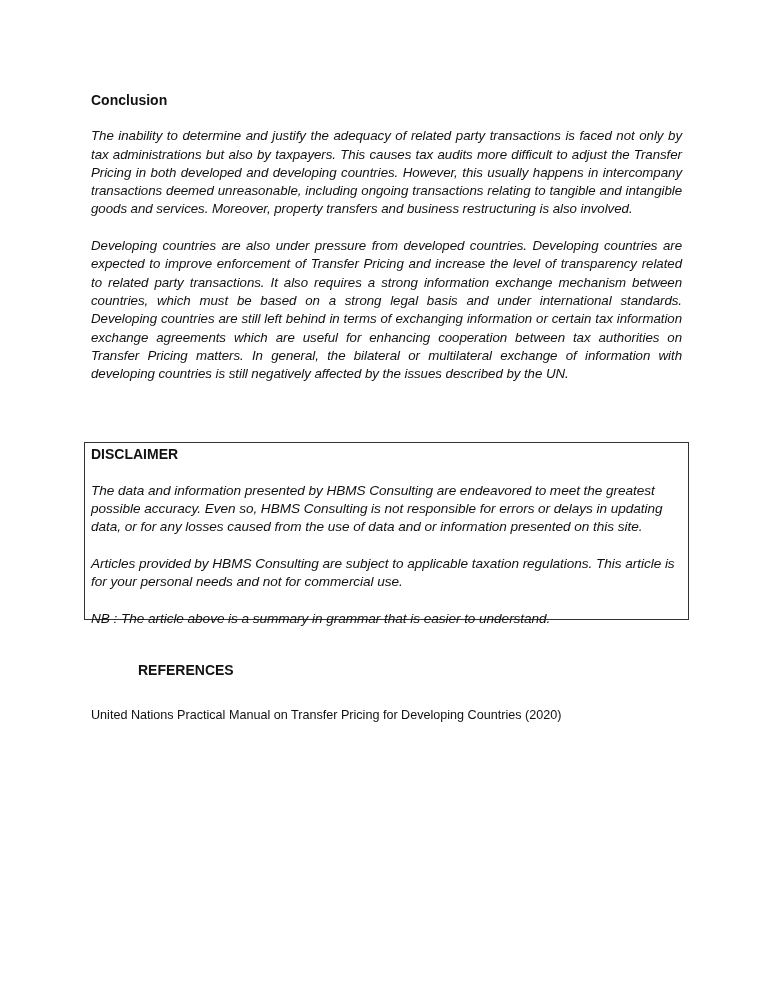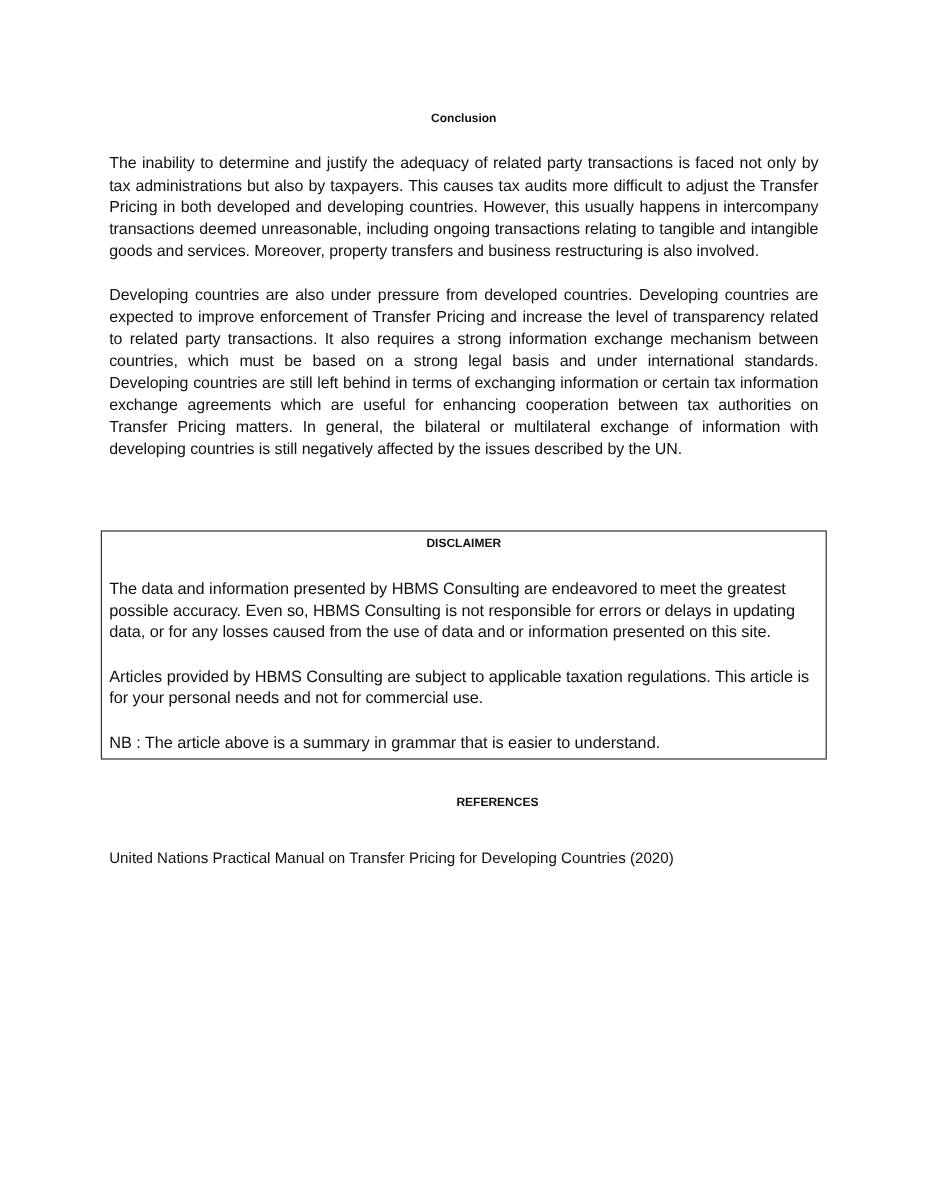--- a/index.html
+++ b/index.html
@@ -1,24 +1,24 @@
 <!DOCTYPE html>
 <html><head>
 <meta charset="utf-8">
 <style>
   html, body { margin: 0; padding: 0; background: #ffffff; }
   body { width: 773px; height: 1000px; position: relative; overflow: hidden;
          font-family: "Liberation Sans", "DejaVu Sans", sans-serif; color: #111; }
   .page { position: absolute; left: 91px; top: 91px; width: 591px; }
-  .heading { font-weight: bold; font-size: 10px; line-height: 18.3px; margin: 0; text-align: center; }
-  .para { font-size: 13.3px; line-height: 18.3px; text-align: justify; margin: 0; letter-spacing: -0.05px; }
+  .heading { font-weight: bold; font-size: 14px; line-height: 18.3px; margin: 0; }
+  .para { font-size: 13.3px; line-height: 18.3px; text-align: justify; margin: 0; letter-spacing: -0.05px; font-style: italic; }
   #conclusion-title { margin-bottom: 18px; }
   #para1 { margin-bottom: 18.3px; }
   .disclaimer { position: absolute; left: 84px; top: 442px; width: 591px; height: 174px;
-                border: 1px solid #333; padding: 2px 6px 13px 6px; }
+                border: 1px solid #333; padding: 2px 6px 0 6px; }
   .disclaimer .para { text-align: left; font-size: 13.6px; line-height: 18.3px; }
   .disclaimer .heading { margin-bottom: 18.3px; }
   .disclaimer .gap { margin-bottom: 18.3px; }
   .refs { position: absolute; left: 91px; top: 661px; width: 600px; }
   .refs .heading { margin-bottom: 28px; padding-left: 47px; }
   .refs .ref-item { font-size: 12.6px; line-height: 16px; margin: 0; }
 </style>
 </head>
 <body>
 

